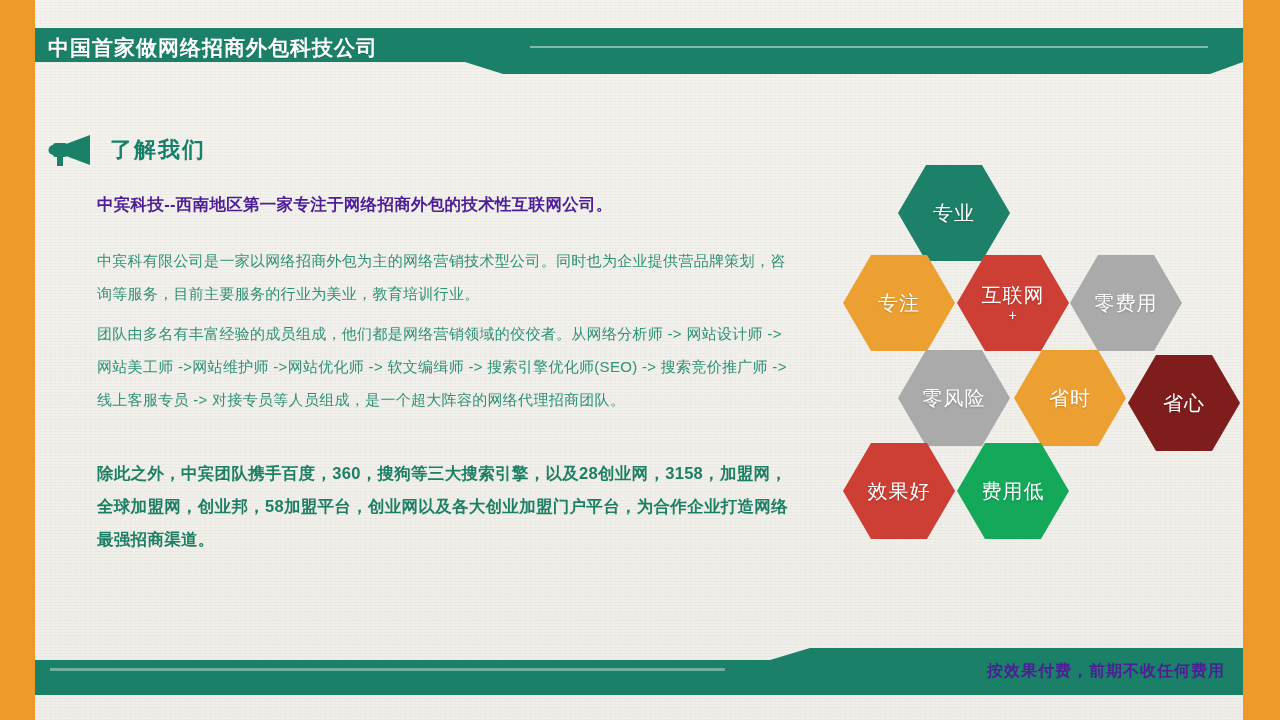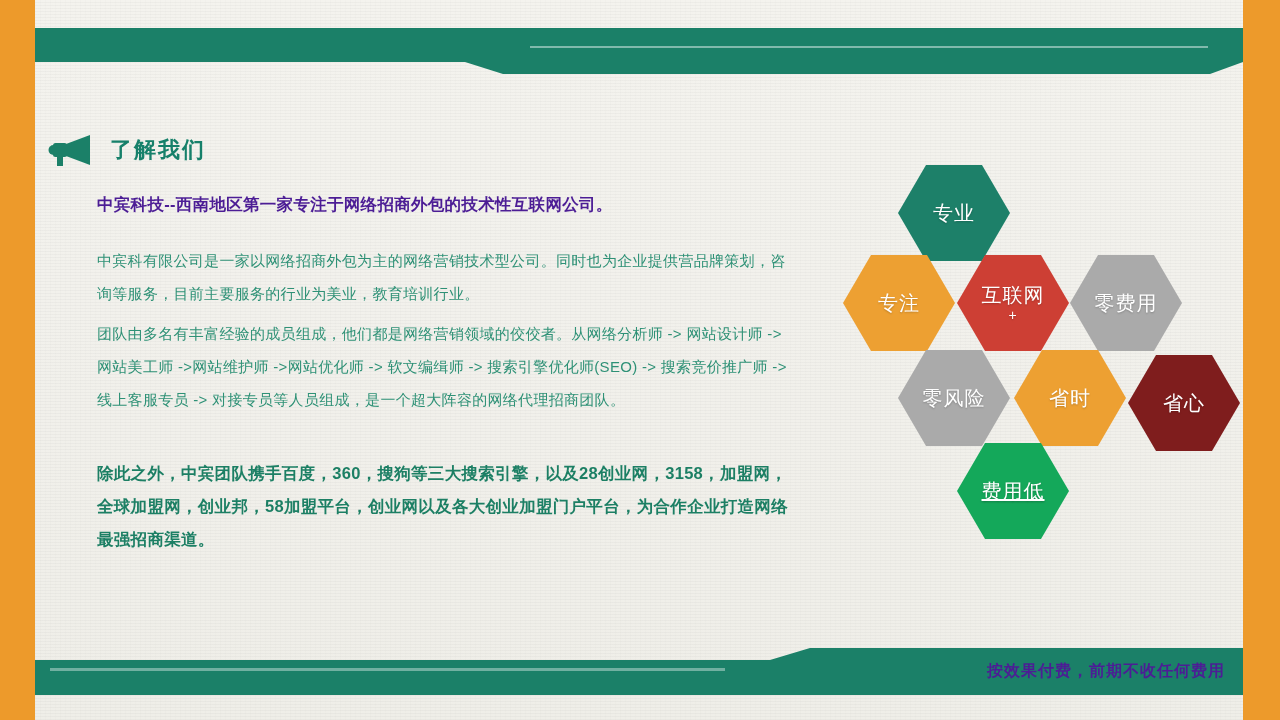--- a/index.html
+++ b/index.html
@@ -170,20 +170,21 @@
 </style>
 </head>
 <body>
 
 <div id="slide">
 
   <div id="paper"></div>
 
   <div id="header-band"></div>
   <div id="header-rule"></div>
+  <div id="header-title">中国首家做网络招商外包科技公司</div>
 
   <div id="section-head">
     <span>
       <svg id="megaphone-icon" viewBox="0 0 44 34" xmlns="http://www.w3.org/2000/svg" aria-hidden="true">
         <path d="M42 2 L42 32 L18 23 L18 11 Z" fill="#1B8068"></path>
         <rect x="5" y="10" width="14" height="14" rx="2.5" fill="#1B8068"></rect>
         <path d="M9 24 L9 33 L15 33 L15 24 Z" fill="#1B8068"></path>
         <circle cx="5.5" cy="17" r="5" fill="#1B8068"></circle>
       </svg>
     </span>
@@ -213,21 +214,24 @@
       </div>
       <div class="hex" style="left: 68px; top: 195px; background: rgb(170, 170, 170);">
         <span>零风险</span>
       </div>
       <div class="hex" style="left: 184px; top: 195px; background: rgb(237, 160, 50);">
         <span>省时</span>
       </div>
       <div class="hex" style="left: 298px; top: 200px; background: #7f1d1d;">
         <span>省心</span>
       </div>
-      <div class="hex" style="left: 127px; top: 288px; background: rgb(20, 168, 90); text-decoration: underline;">
+      <div class="hex" style="left: 13px; top: 288px; background: rgb(205, 63, 52);">
+        <span>效果好</span>
+      </div>
+      <div class="hex" style="left: 127px; top: 288px; background: rgb(20, 168, 90);">
         <span>费用低</span>
       </div>
     </div>
 
   <div id="footer-band"></div>
   <div id="footer-rule"></div>
   <div id="footer-text">按效果付费，前期不收任何费用</div>
 
 </div>
 

